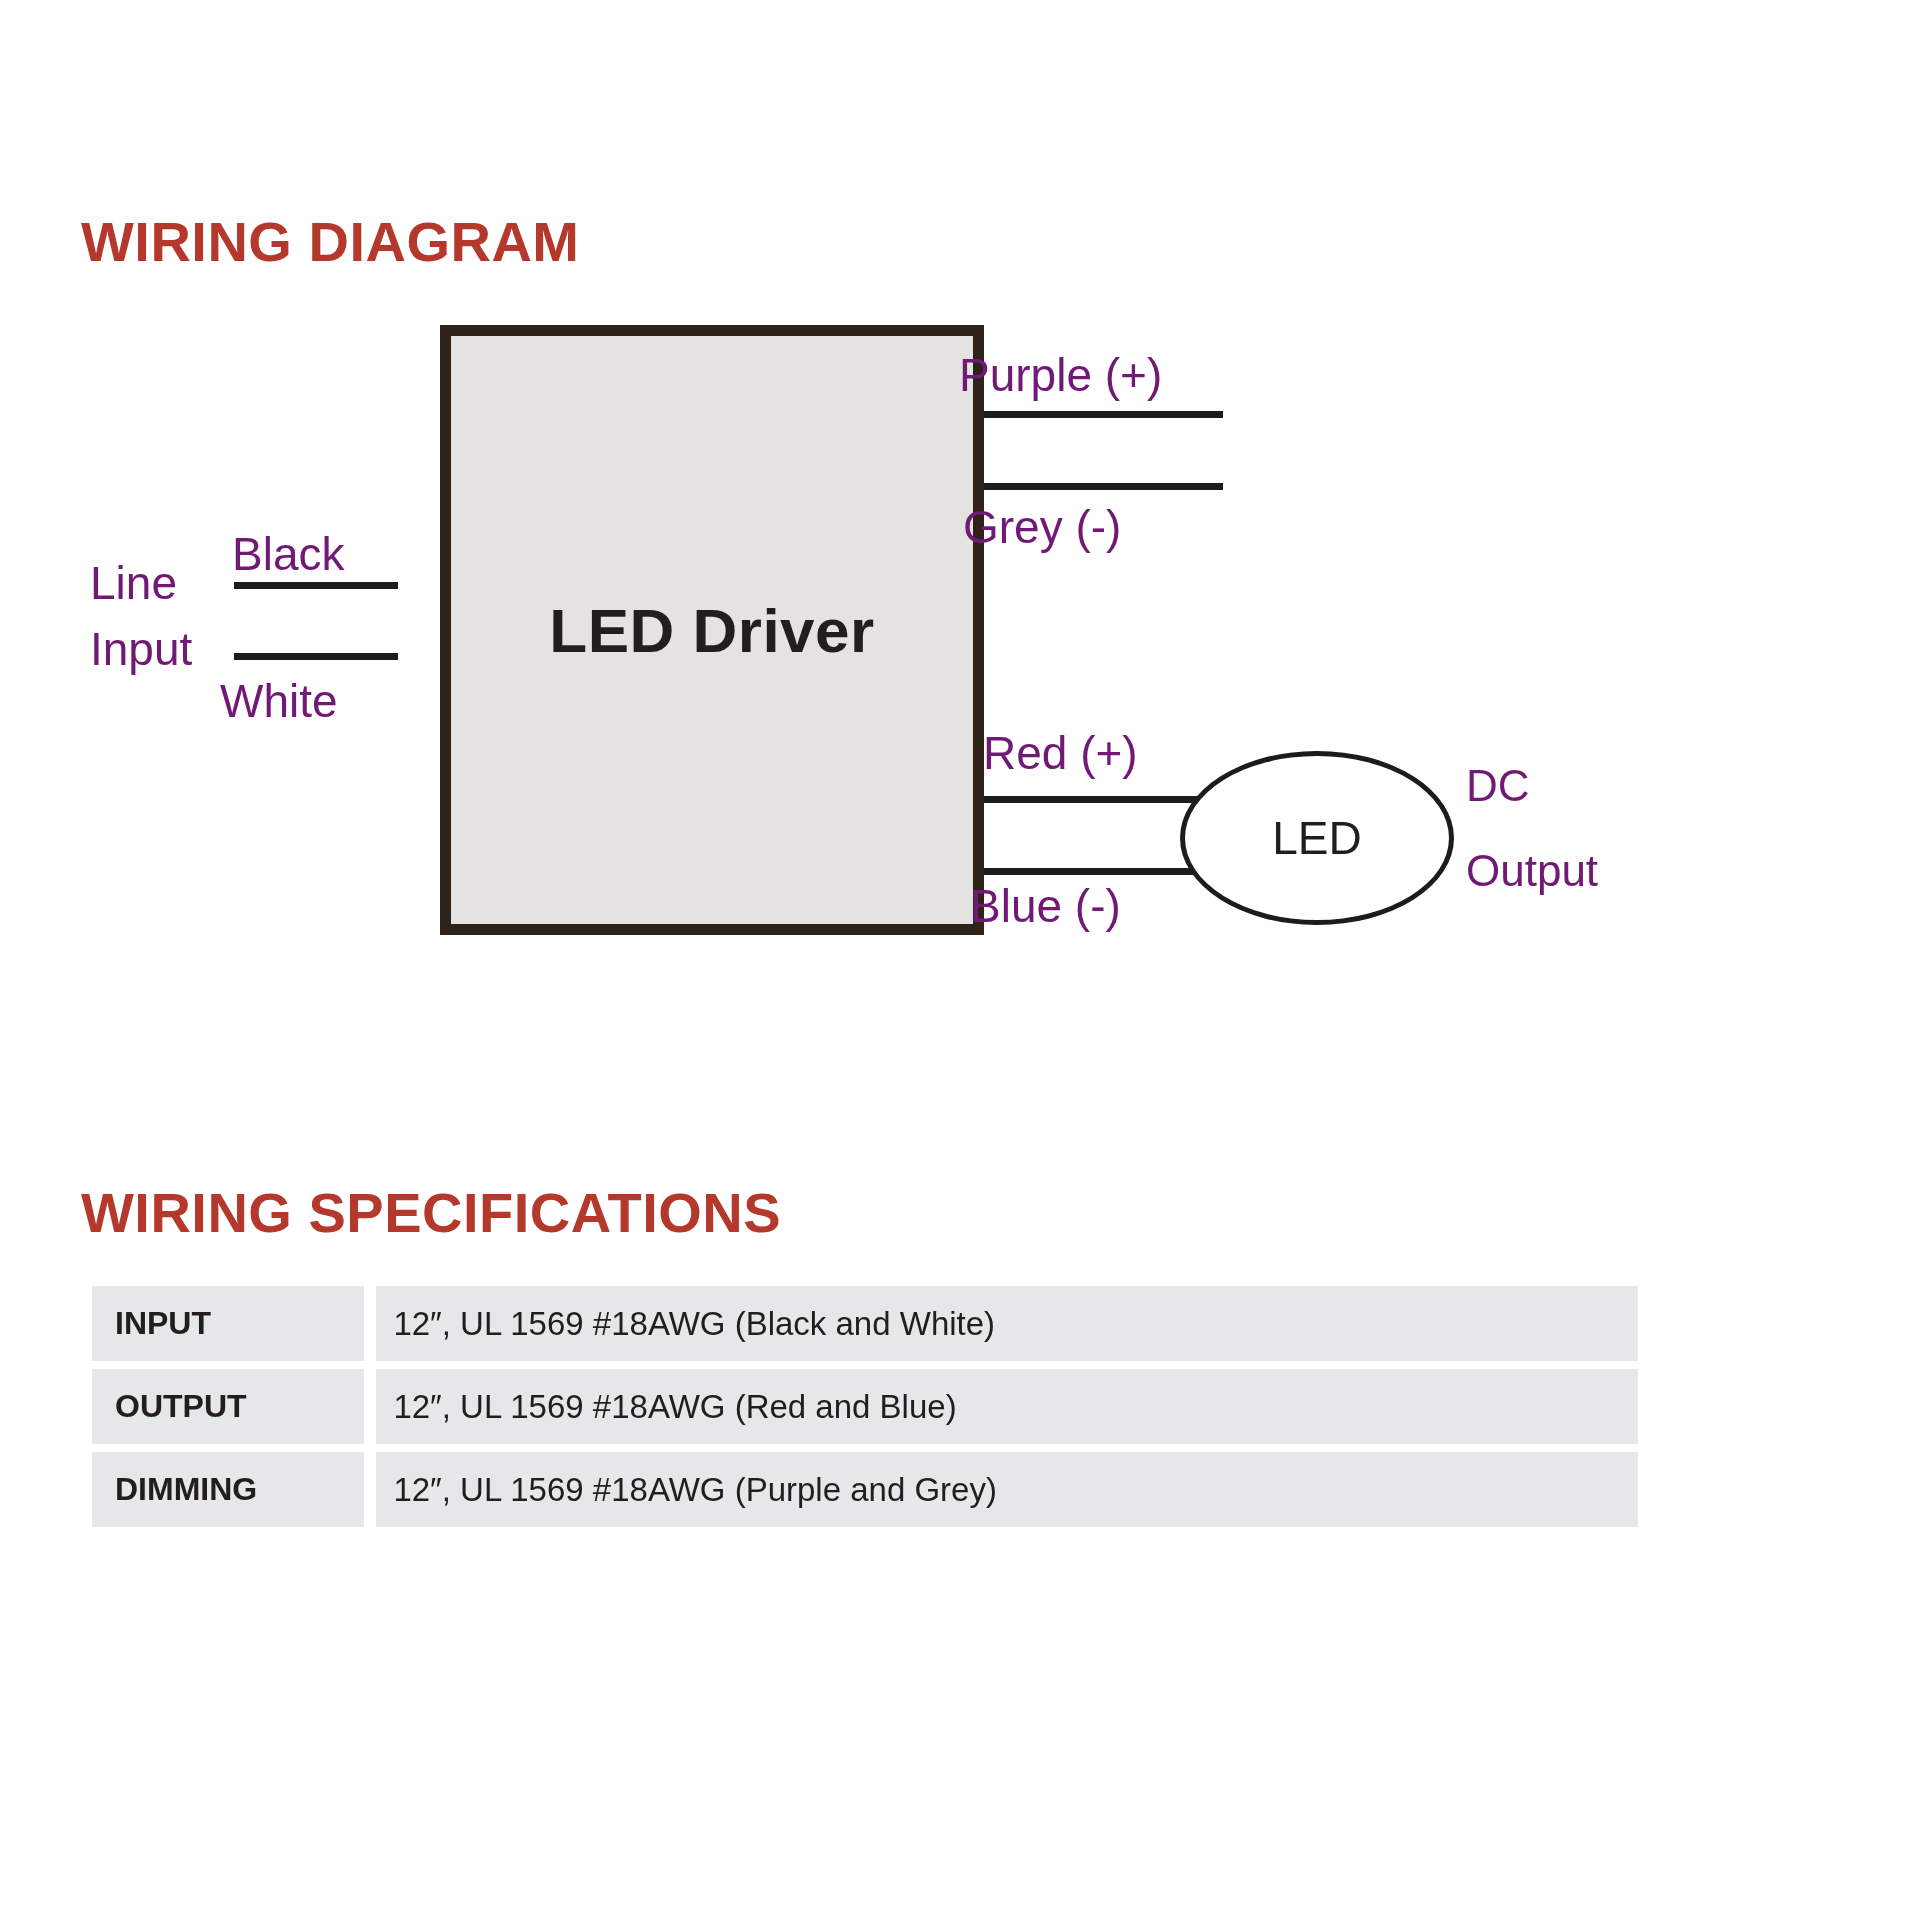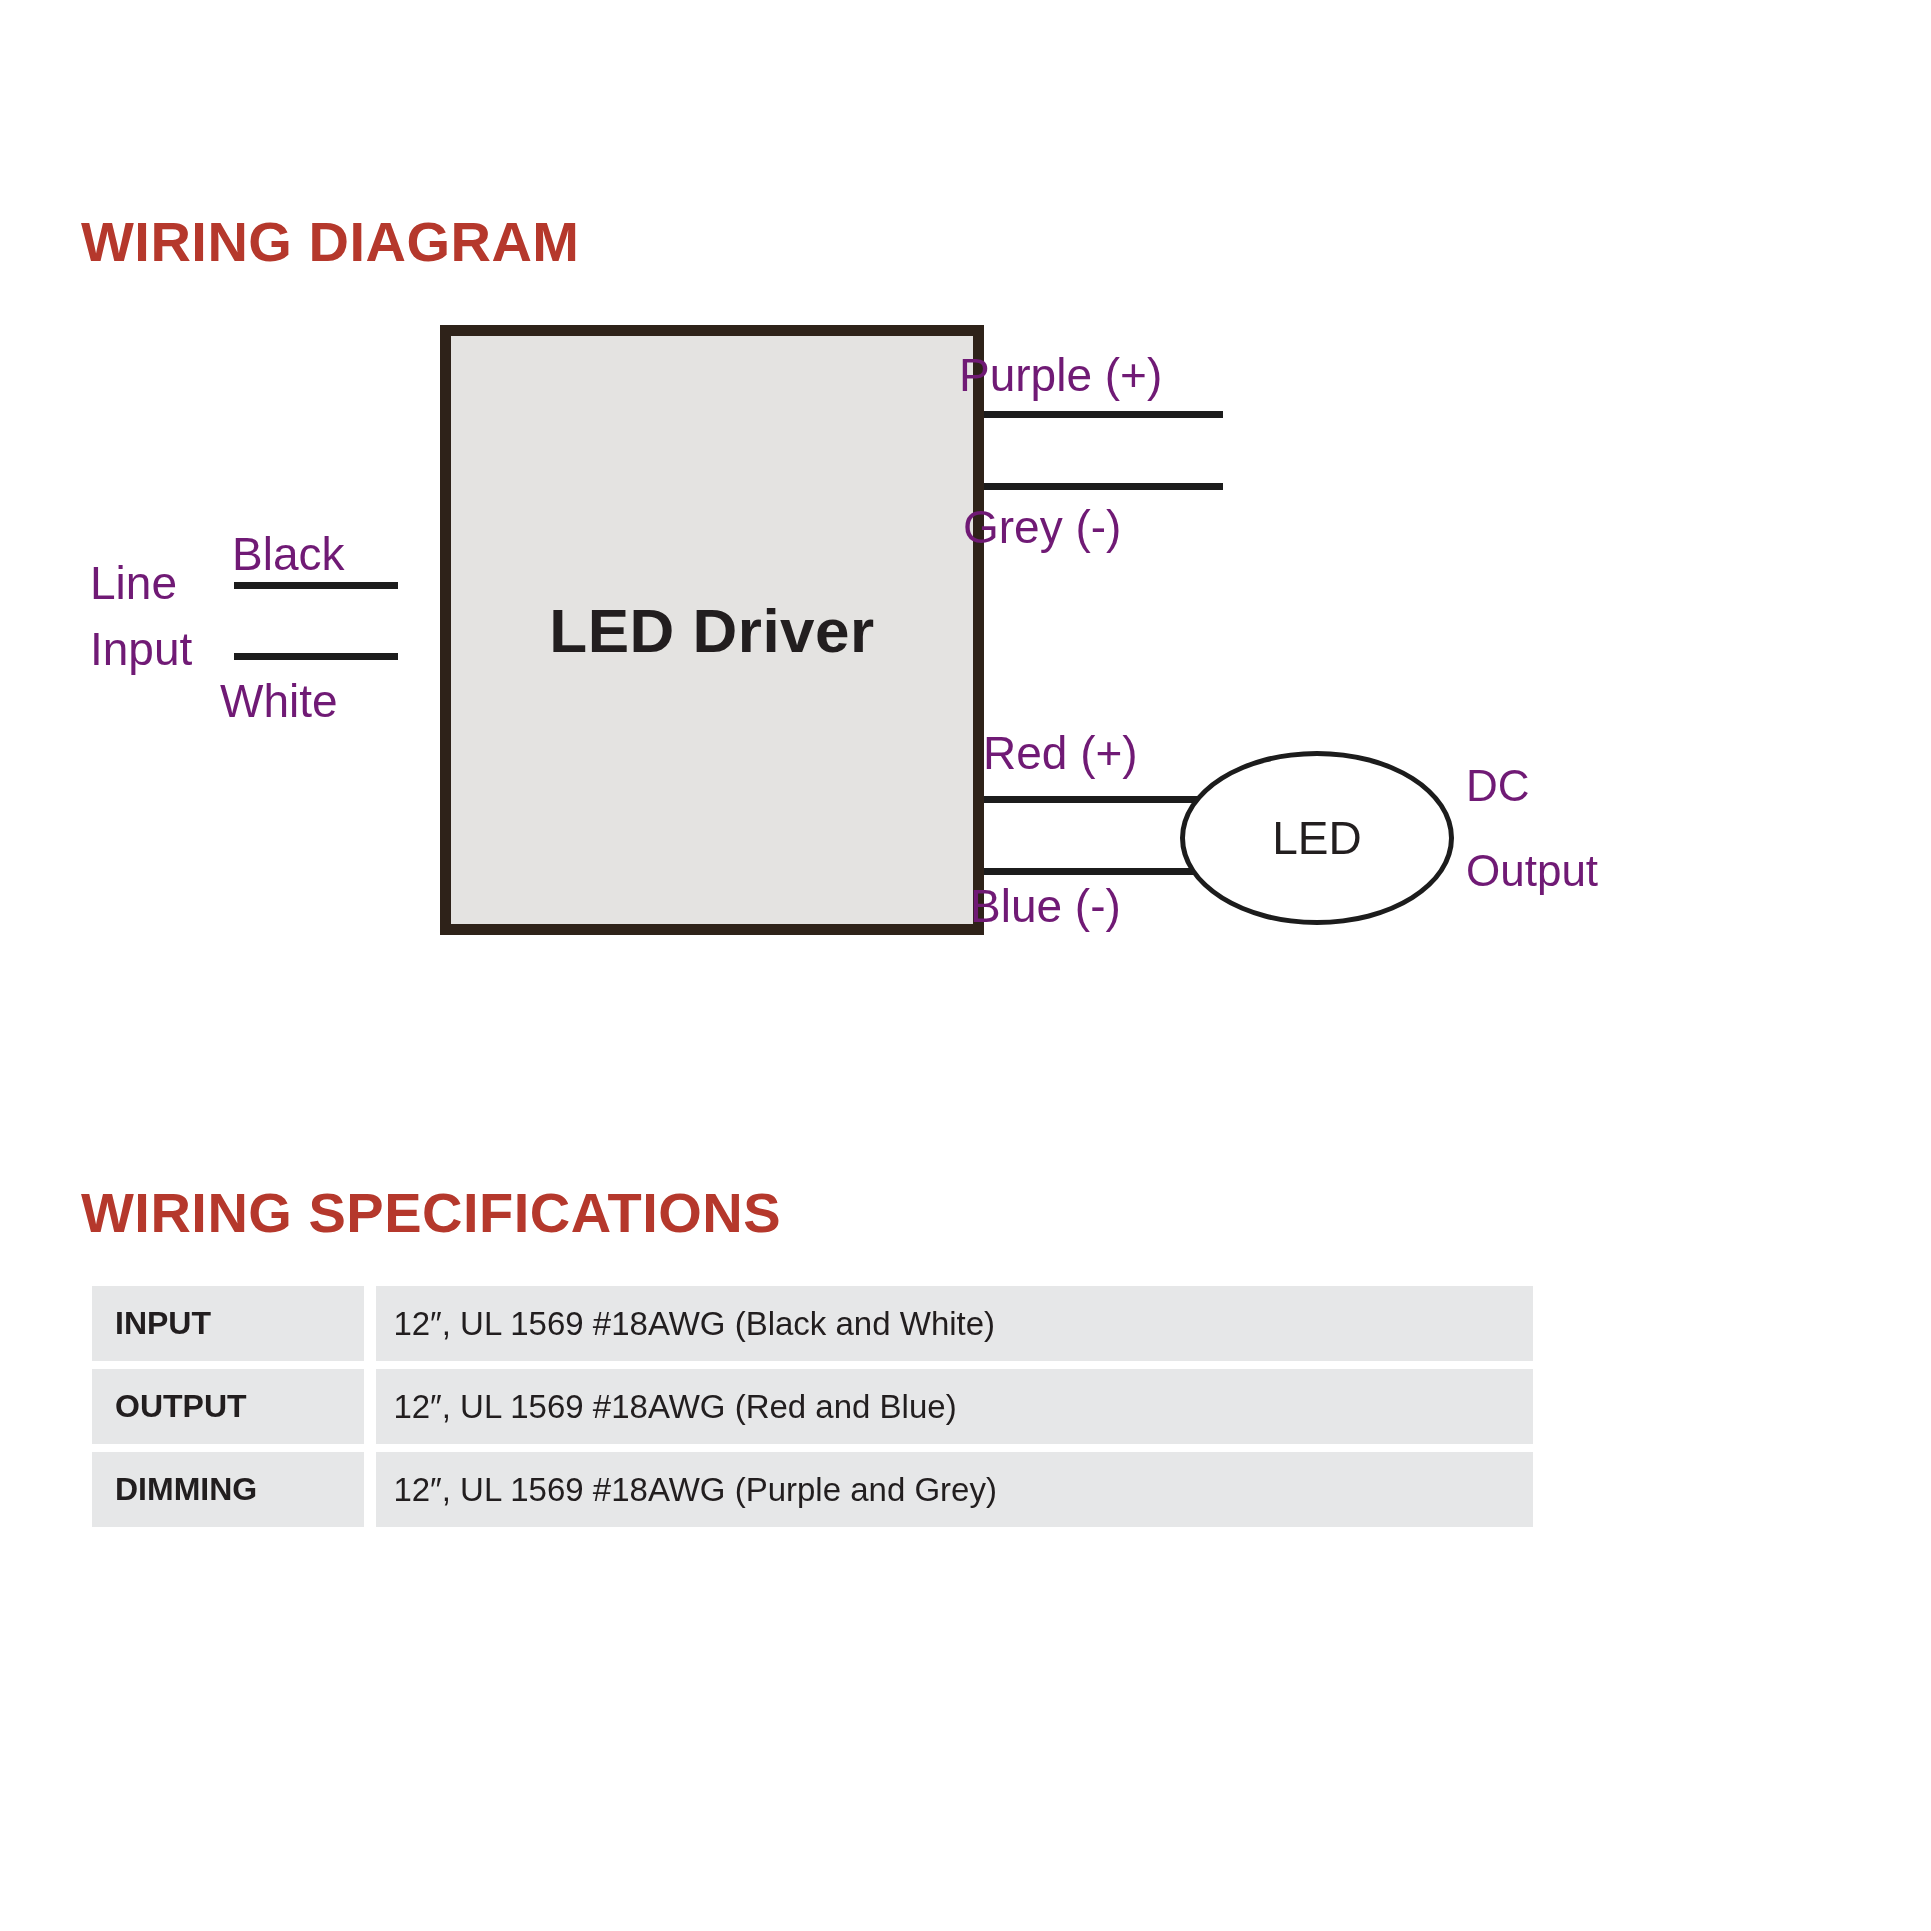--- a/index.html
+++ b/index.html
@@ -48,21 +48,21 @@
   }
   .led-ellipse .led-label{font-size:46px;color:#221e1f;text-align:center;}
   .lbl-dc{left:1466px;top:761px;font-size:44px;}
   .lbl-output{left:1466px;top:846px;font-size:44px;}
   .spec-row-label{
     position:absolute;left:92px;width:272px;height:75px;background:#e6e7e8;
     box-sizing:border-box;display:flex;align-items:center;padding-left:23px;
     font-size:32px;font-weight:bold;color:#221e1f;
   }
   .spec-row-value{
-    position:absolute;left:376px;width:1157px;height:75px;background:#e6e7e8;
+    position:absolute;left:376px;width:1262px;height:75px;background:#e6e7e8;
     box-sizing:border-box;display:flex;align-items:center;padding-left:17.4px;
     font-size:33px;color:#221e1f;white-space:nowrap;
   }
   .row-1{top:1286px;} .row-2{top:1369px;} .row-3{top:1452px;}
 </style>
 </head>
 <body>
 
 <div class="page">
 

